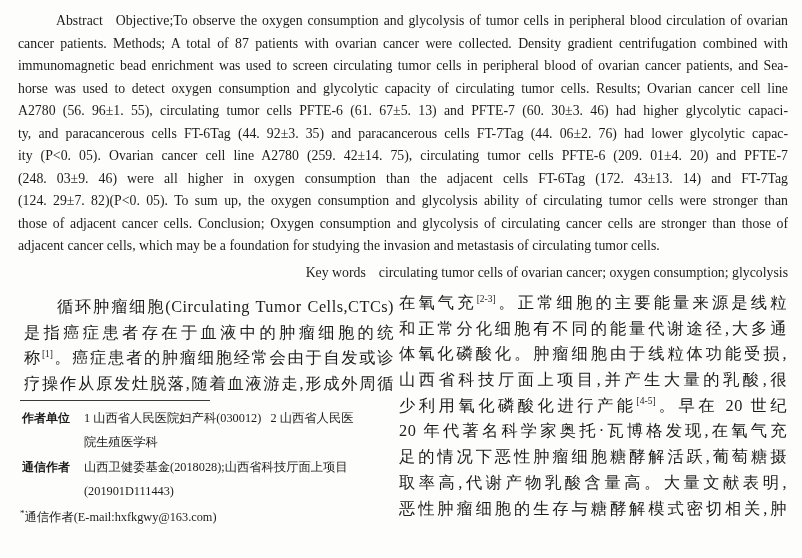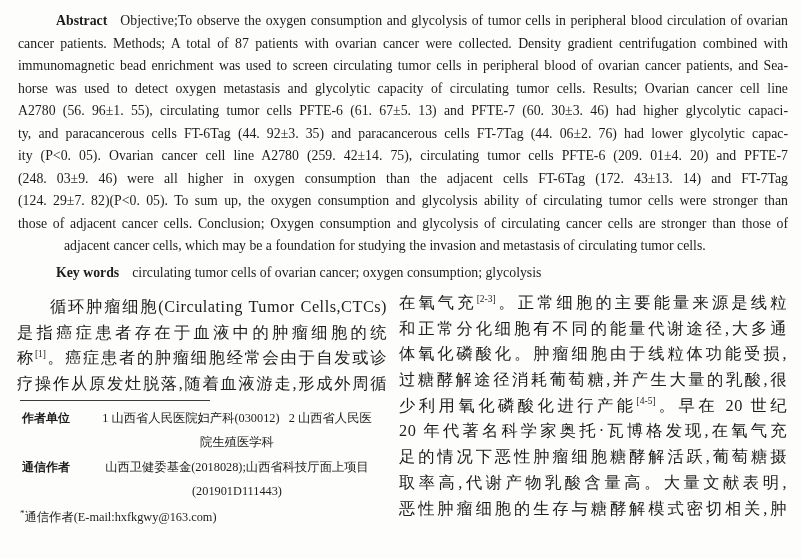--- a/index.html
+++ b/index.html
@@ -19,37 +19,38 @@
     left: 18px; top: 10px; width: 770px;
   }
   .abs-line {
     height: 22.5px; line-height: 22.5px;
     font-size: 13.8px;
     text-align: justify;
     text-align-last: justify;
     overflow: hidden;
   }
   .abs-line.first { text-indent: 38px; }
-  .abs-line.last  { text-align-last: left; margin-left: 46px; }
-  .b { font-weight: bold; }
+  .abs-line.last  { text-align-last: left; }
+  .b { font-weight: normal; }
   .gap-md { display: inline-block; width: 13px; }
 
   .kw-line {
     margin-top: 4px;
     padding-left: 38px;
     height: 22.5px; line-height: 22.5px;
     font-size: 13.8px;
     overflow: hidden;
+    text-align: right;
   }
 
   
   .col {
     position: absolute;
   }
-  .col-left  { left: 17px;  top: 294px; width: 370px; }
+  .col-left  { left: 24px;  top: 294px; width: 370px; }
   .col-right { left: 399px; top: 290px; width: 388px; }
   .cn-line {
     height: 25.7px; line-height: 25.7px;
     font-size: 16.3px;
     letter-spacing: 0.5px;
     text-align: justify;
     text-align-last: justify;
     overflow: hidden;
     white-space: normal;
   }
@@ -75,34 +76,34 @@
   }
   .fn-row { display: flex; margin-left: 4px; }
   .fn-label {
     flex: none; width: 62px;
     font-weight: bold;
     font-family: "Liberation Sans", "DejaVu Sans", sans-serif;
     font-size: 12px;
     line-height: 24.4px;
   }
   .fn-body { flex: 1; }
-  .fn-line { line-height: 24.4px; height: 24.4px; overflow: hidden; text-align: center; }
+  .fn-line { line-height: 24.4px; height: 24.4px; overflow: hidden; }
   .fn-corresp { margin: 1px 0 0 2px; line-height: 24.4px; }
   .fn-star { font-size: 9px; vertical-align: super; line-height: 0; }
 </style>
 </head>
 <body>
 
 <div class="page">
 
   <section class="abstract">
     <div class="abs-line first"><span class="b">Abstract</span><span class="gap-md"></span><span>Objective;To observe the oxygen consumption and glycolysis of tumor cells in peripheral blood circulation of ovarian</span></div>
     <div class="abs-line">cancer patients. Methods; A total of 87 patients with ovarian cancer were collected. Density gradient centrifugation combined with</div>
     <div class="abs-line">immunomagnetic bead enrichment was used to screen circulating tumor cells in peripheral blood of ovarian cancer patients, and Sea-</div>
-    <div class="abs-line">horse was used to detect oxygen metastasis and glycolytic capacity of circulating tumor cells. Results; Ovarian cancer cell line</div>
+    <div class="abs-line">horse was used to detect oxygen consumption and glycolytic capacity of circulating tumor cells. Results; Ovarian cancer cell line</div>
     <div class="abs-line">A2780 (56. 96±1. 55), circulating tumor cells PFTE-6 (61. 67±5. 13) and PFTE-7 (60. 30±3. 46) had higher glycolytic capaci-</div>
     <div class="abs-line">ty, and paracancerous cells FT-6Tag (44. 92±3. 35) and paracancerous cells FT-7Tag (44. 06±2. 76) had lower glycolytic capac-</div>
     <div class="abs-line">ity (P&lt;0. 05). Ovarian cancer cell line A2780 (259. 42±14. 75), circulating tumor cells PFTE-6 (209. 01±4. 20) and PFTE-7</div>
     <div class="abs-line">(248. 03±9. 46) were all higher in oxygen consumption than the adjacent cells FT-6Tag (172. 43±13. 14) and FT-7Tag</div>
     <div class="abs-line">(124. 29±7. 82)(P&lt;0. 05). To sum up, the oxygen consumption and glycolysis ability of circulating tumor cells were stronger than</div>
     <div class="abs-line">those of adjacent cancer cells. Conclusion; Oxygen consumption and glycolysis of circulating cancer cells are stronger than those of</div>
     <div class="abs-line last">adjacent cancer cells, which may be a foundation for studying the invasion and metastasis of circulating tumor cells.</div>
 
     <div class="kw-line"><span class="b">Key words</span><span class="gap-md"></span><span>circulating tumor cells of ovarian cancer; oxygen consumption; glycolysis</span></div>
   </section>
@@ -111,21 +112,21 @@
     <div class="cn-line indent2">循环肿瘤细胞(Circulating Tumor Cells,CTCs)</div>
     <div class="cn-line">是指癌症患者存在于血液中的肿瘤细胞的统</div>
     <div class="cn-line"><span>称</span><sup class="ref">[1]</sup><span>。癌症患者的肿瘤细胞经常会由于自发或诊</span></div>
     <div class="cn-line">疗操作从原发灶脱落,随着血液游走,形成外周循</div>
   </section>
 
   <section class="col col-right">
     <div class="cn-line"><span>在氧气充</span><sup class="ref">[2-3]</sup><span>。正常细胞的主要能量来源是线粒</span></div>
     <div class="cn-line">和正常分化细胞有不同的能量代谢途径,大多通</div>
     <div class="cn-line">体氧化磷酸化。肿瘤细胞由于线粒体功能受损,</div>
-    <div class="cn-line">过糖酵解途径消耗葡萄糖,并产生大量的乳酸,很</div>
+    <div class="cn-line">山西省科技厅面上项目,并产生大量的乳酸,很</div>
     <div class="cn-line"><span>少利用氧化磷酸化进行产能</span><sup class="ref">[4-5]</sup><span>。早在 20 世纪</span></div>
     <div class="cn-line">20 年代著名科学家奥托·瓦博格发现,在氧气充</div>
     <div class="cn-line">足的情况下恶性肿瘤细胞糖酵解活跃,葡萄糖摄</div>
     <div class="cn-line">取率高,代谢产物乳酸含量高。大量文献表明,</div>
     <div class="cn-line">恶性肿瘤细胞的生存与糖酵解模式密切相关,肿</div>
   </section>
 
   <section class="footnotes">
     <div class="fn-rule"></div>
 

